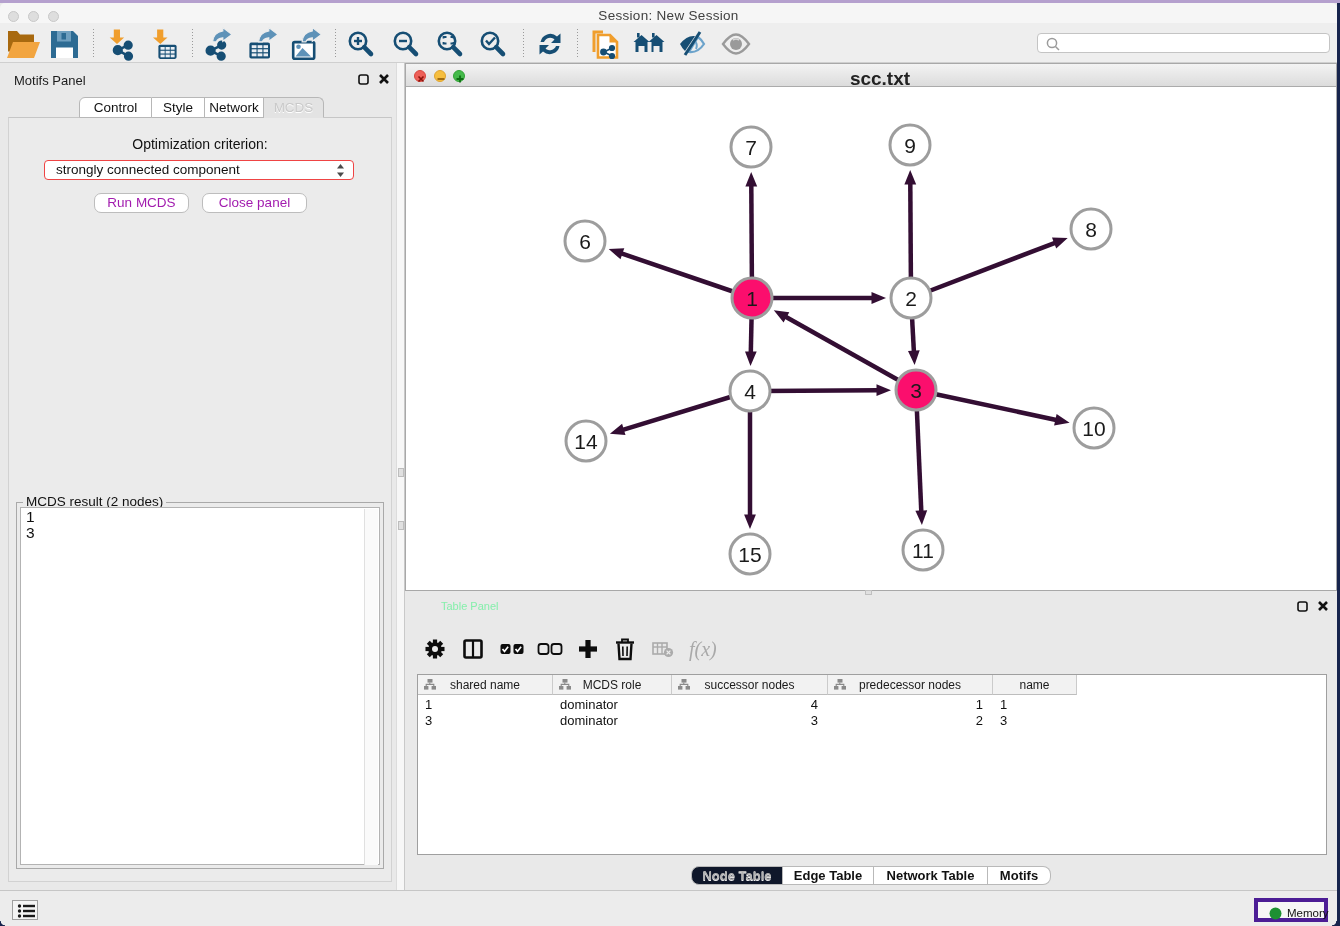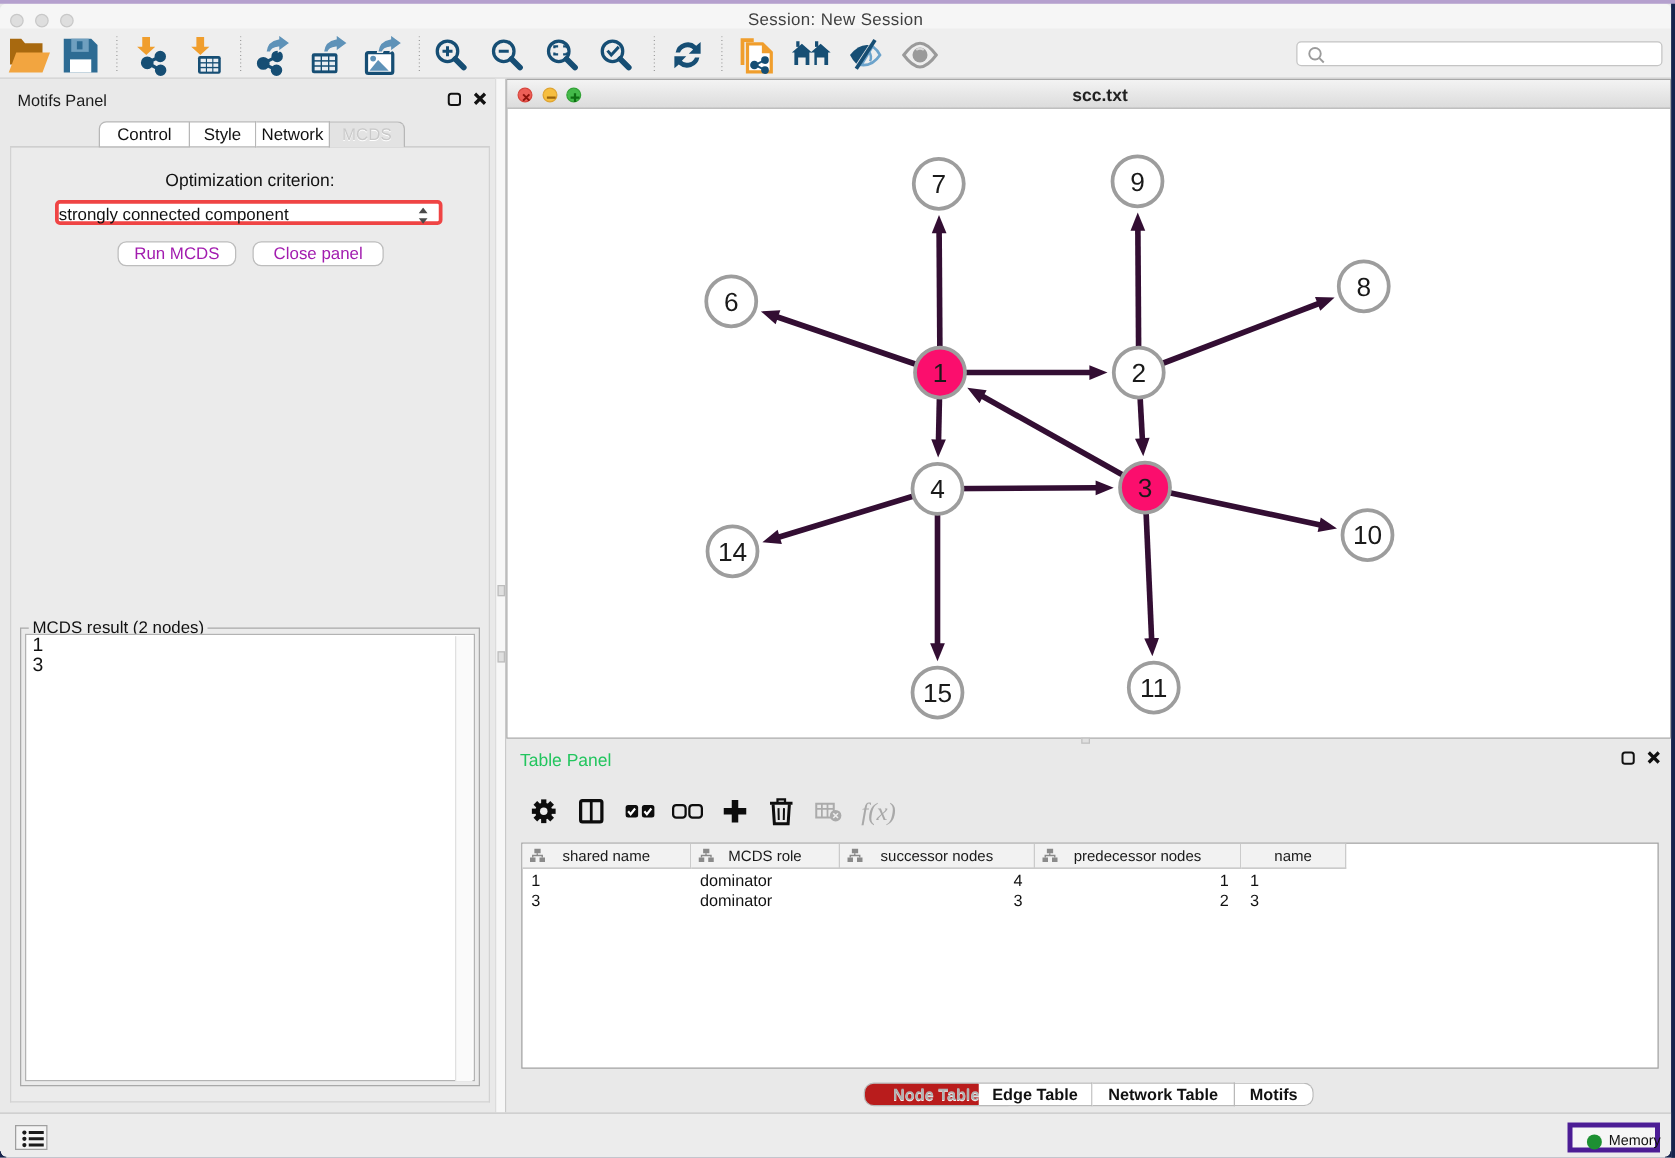--- a/index.html
+++ b/index.html
@@ -13,33 +13,33 @@
 #title-text { position:absolute; top:5px; left:0; width:1337px; text-align:center; font-size:13.5px; color:#404040; letter-spacing:0.3px; }
 
 #toolbar { position:absolute; left:0; top:23px; width:1337px; height:40px; background:#eeeeee; border-bottom:1px solid #cfcfcf; }
 .tsep { position:absolute; top:6px; height:28px; width:1px; background-image:linear-gradient(#9a9a9a 34%, rgba(0,0,0,0) 0%); background-size:1px 3px; }
 #searchbox { position:absolute; left:1037px; top:10px; width:293px; height:20px; background:#fff; border:1px solid #c4c4c4; border-radius:4px; }
 
 #cp-title { position:absolute; left:14px; top:73px; font-size:13px; color:#1c1c1c; }
 .tab { position:absolute; top:97px; height:21px; background:#fff; border:1px solid #b7b7b7; font-size:13.5px; color:#111; text-align:center; line-height:20px; }
 #cp-body { position:absolute; left:8px; top:117px; width:384px; height:765px; background:#ebebeb; border:1px solid #d2d2d2; border-top:1px solid #c6c6c6; }
 #opt-label { position:absolute; left:0; top:136px; width:400px; text-align:center; font-size:14px; color:#111; }
-#combo { position:absolute; left:44px; top:160px; width:310px; height:20px; background:#fff; border:3px solid #ef4444; border-radius:4px; font-size:13.5px; color:#111; line-height:18px; padding-left:0; }
+#combo { position:absolute; left:44px; top:160px; width:310px; height:20px; background:#fff; border:1px solid #ef4444; border-radius:4px; font-size:13.5px; color:#111; line-height:18px; padding-left:11px; }
 .btn { position:absolute; top:193px; height:20px; background:#fff; border:1px solid #bdbdbd; border-radius:7px; font-size:13.5px; color:#a21caf; text-align:center; line-height:18px; }
 #resultbox { position:absolute; left:16px; top:502px; width:368px; height:367px; border:1px solid #a9a9a9; }
 #resultlabel { position:absolute; left:23px; top:494px; font-size:13.5px; color:#111; background:#ebebeb; padding:0 3px; }
 #resulttext { position:absolute; left:20px; top:507px; width:360px; height:358px; background:#fff; border:1px solid #b3b3b3; font-size:15.5px; color:#111; line-height:16px; padding:1px 0 0 5px; }
 #resultscroll { position:absolute; right:1px; top:1px; width:14px; height:356px; background:#fafafa; border-left:1px solid #e0e0e0; }
 
 #netwin { position:absolute; left:405px; top:63px; width:932px; height:528px; background:#fff; border:1px solid #a8a8a8; }
 #nettitle { position:absolute; left:0; top:0; width:930px; height:23px; background:linear-gradient(#f3f3f3,#dcdcdc); border-bottom:1px solid #ababab; }
-#nettitle-text { position:absolute; left:0; top:4px; width:930px; text-align:center; font-size:14px; font-weight:bold; color:#222; }
+#nettitle-text { position:absolute; left:0; top:4px; width:930px; text-align:center; font-size:19px; font-weight:bold; color:#222; }
 .tlight { position:absolute; top:5.5px; width:12px; height:12px; border-radius:50%; }
 
-#tp-title { position:absolute; left:416px; top:600px; font-size:14px; color:#22c55e; }
+#tp-title { position:absolute; left:441px; top:600px; font-size:11px; color:#86efac; }
 #tablebox { position:absolute; left:417px; top:674px; width:910px; height:181px; background:#fff; border:1px solid #9f9f9f; }
 .th { position:absolute; top:0; height:20px; background:#f2f2f2; border-right:1px solid #cbcbcb; border-bottom:1px solid #bdbdbd; font-size:12px; color:#1a1a1a; text-align:center; line-height:20px; }
 .td { position:absolute; font-size:13px; color:#111; height:16px; line-height:16px; }
 
 .btab { position:absolute; top:866px; height:19px; background:#fff; border:1px solid #b9b9b9; font-size:13px; font-weight:bold; color:#111; text-align:center; line-height:18px; }
 
 #statusbar { position:absolute; left:0; top:890px; width:1337px; height:36px; background:#ececec; border-top:1px solid #c6c6c6; }
 #memorybtn { position:absolute; left:1254px; top:7px; width:74px; height:24px; background:#f6f6f6; border:4px solid #4c1d95; font-size:11.5px; color:#111; }
 #listbtn { position:absolute; left:12px; top:9px; width:26px; height:20px; background:#f4f4f4; border:1px solid #9f9f9f; }
 #rightstrip { position:absolute; left:1337px; top:0; width:3px; height:926px; background:#17244d; }
@@ -408,21 +408,21 @@
   <div class="td" style="left:7px; top:38px;">3</div>
   <div class="td" style="left:142px; top:22px;">dominator</div>
   <div class="td" style="left:142px; top:38px;">dominator</div>
   <div class="td" style="left:254px; top:22px; width:146px; text-align:right;">4</div>
   <div class="td" style="left:254px; top:38px; width:146px; text-align:right;">3</div>
   <div class="td" style="left:410px; top:22px; width:155px; text-align:right;">1</div>
   <div class="td" style="left:410px; top:38px; width:155px; text-align:right;">2</div>
   <div class="td" style="left:582px; top:22px;">1</div>
   <div class="td" style="left:582px; top:38px;">3</div>
 </div>
-<div class="btab" style="left:691px; width:116px; border-radius:8px 0 0 8px; background:#b91c1c; color:#b2b2b2; text-shadow:0 1px 0 #f2f2f2;">Node Table</div>
+<div class="btab" style="left:691px; width:92px; border-radius:8px 0 0 8px; background:#0f172a; color:#b2b2b2; text-shadow:0 1px 0 #f2f2f2;">Node Table</div>
 <div class="btab" style="left:783px; width:91px; border-left:none;">Edge Table</div>
 <div class="btab" style="left:874px; width:114px; border-left:none;">Network Table</div>
 <div class="btab" style="left:988px; width:63px; border-left:none; border-radius:0 8px 8px 0;">Motifs</div>
 <div id="statusbar">
   <div id="listbtn">
     <svg width="24" height="18" style="position:absolute;left:3px;top:1px;">
       <g fill="#1a1a1a">
         <circle cx="3.5" cy="4" r="1.7"></circle>
           <rect x="7" y="2.8" width="12" height="2.4"></rect>
         <circle cx="3.5" cy="9" r="1.7"></circle>

